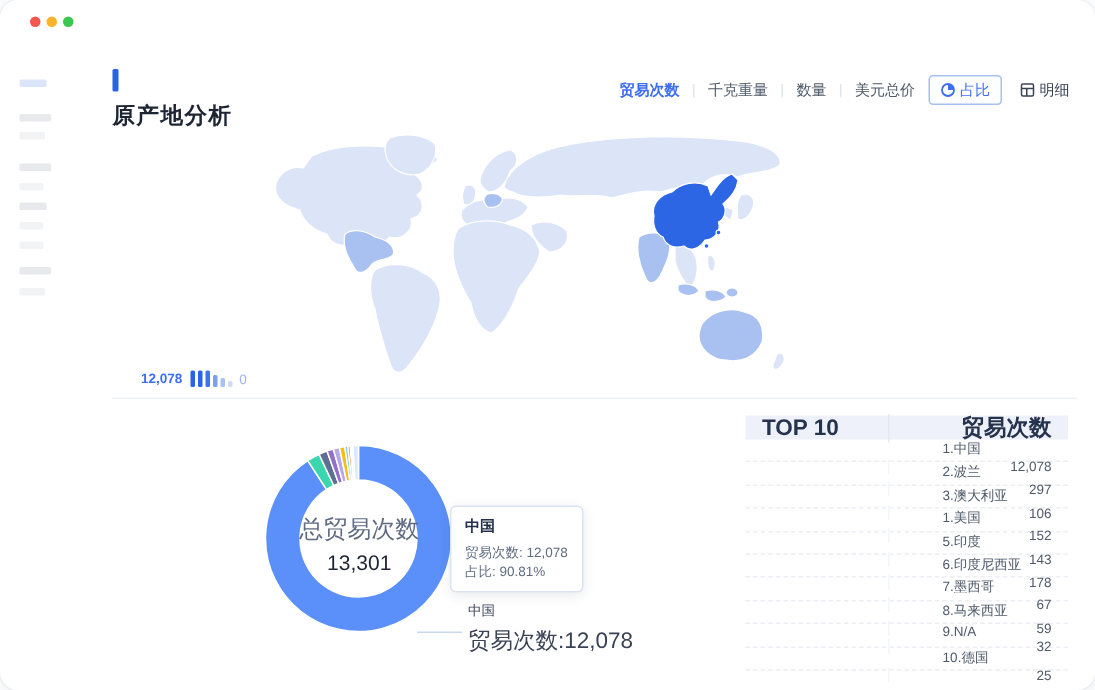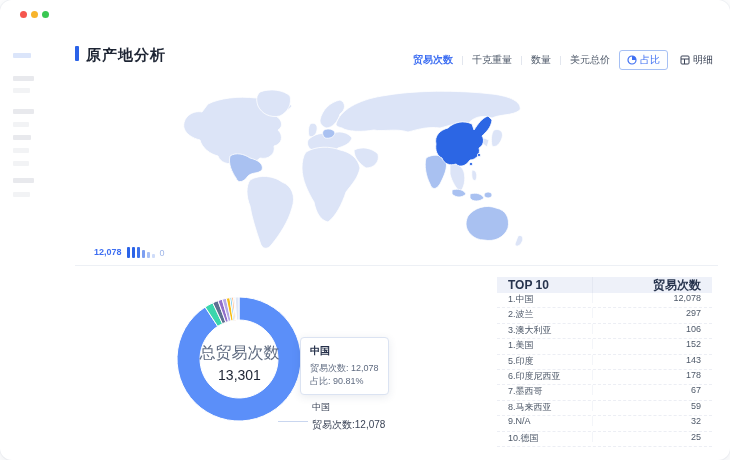--- a/index.html
+++ b/index.html
@@ -6,21 +6,21 @@
   body{font-family:"Liberation Sans","DejaVu Sans",sans-serif;-webkit-font-smoothing:antialiased;}
   .window{position:relative;width:730px;height:460px;background:#fff;border-radius:12px;
           box-shadow:0 2px 12px rgba(30,50,90,.10), 0 0 0 1px rgba(30,50,90,.04);overflow:hidden;}
   
   .lights{position:absolute;top:11px;left:20px;display:flex;gap:4px;}
   .lights i{width:7px;height:7px;border-radius:50%;display:block;}
   
   .sidebar{position:absolute;left:13px;top:0;width:40px;height:460px;}
   .sidebar .sk{position:absolute;left:0;height:5px;border-radius:1px;}
   
-  .page-title{position:absolute;left:75px;top:46px;display:flex;align-items:flex-start;gap:7px;}
+  .page-title{position:absolute;left:75px;top:46px;display:flex;align-items:flex-start;gap:7px;flex-direction:column;}
   .accent-bar{width:4px;height:15px;border-radius:1px;background:#2b63e8;}
   .page-title span{font-size:15px;font-weight:bold;color:#1d2433;letter-spacing:1px;}
   
   .view-tabs{position:absolute;right:14px;top:50px;height:20px;display:flex;align-items:center;gap:9px;}
   .view-tabs .tab{font-size:10px;color:#4e5969;cursor:pointer;white-space:nowrap;}
   .view-tabs .tab.active{color:#3d6ef2;font-weight:bold;}
   .view-tabs .sep{width:1px;height:9px;background:#e2e6ee;}
   .btn-ratio{display:flex;align-items:center;gap:3px;border:1px solid #a6c0f4;border-radius:3px;
              padding:2px 7px;color:#3d6ef2;font-size:10px;background:#fdfeff;cursor:pointer;}
   .btn-detail{display:flex;align-items:center;gap:3px;color:#3a4356;font-size:10px;padding:2px 3px;cursor:pointer;}
@@ -36,26 +36,26 @@
   .donut-center{position:absolute;left:187px;top:343px;width:105px;text-align:center;pointer-events:none;}
   .donut-center .lbl{font-size:16px;color:#5f6b80;}
   .donut-center .val{font-size:14px;font-weight:normal;color:#1d2433;margin-top:3px;}
   .tooltip{position:absolute;left:300px;top:337px;background:#fff;border:1px solid #dbe3f2;border-radius:4px;
            box-shadow:0 2px 8px rgba(40,60,100,.10);padding:6px 9px;min-width:60px;}
   .tooltip .tt-title{font-size:10px;font-weight:bold;color:#25304a;margin-bottom:4px;}
   .tooltip .tt-line{font-size:9px;color:#5f6b80;line-height:13px;white-space:nowrap;}
   .callout-line{position:absolute;left:278px;top:421px;width:30px;height:1px;background:#c9d6ef;}
   .callout-text{position:absolute;left:312px;top:401px;}
   .callout-text .c1{font-size:9px;color:#3a4356;margin-bottom:4px;}
-  .callout-text .c2{font-size:10px;color:#3a4356;}
+  .callout-text .c2{font-size:15px;color:#3a4356;}
   
   .top-table{position:absolute;left:497px;top:277px;width:215px;}
   .t-head{display:flex;background:#eef1f9;height:16px;align-items:center;}
-  .t-head .hc{font-size:12px;font-weight:bold;color:#26334d;}
-  .t-row{display:flex;height:14.4px;align-items:flex-start;border-bottom:1px dashed #eceef4;}
+  .t-head .hc{font-size:15px;font-weight:bold;color:#26334d;}
+  .t-row{display:flex;height:14.4px;align-items:flex-end;border-bottom:1px dashed #eceef4;flex-direction:column;}
   .cell-l{width:44%;padding-left:11px;box-sizing:border-box;font-size:9px;color:#4e5969;white-space:nowrap;}
   .cell-r{width:56%;padding-right:11px;box-sizing:border-box;font-size:9px;color:#4e5969;text-align:right;
           border-left:1px solid #f3f5f9;}
   .t-head .cell-r{border-left:1px solid #e4e8f2;}
   svg{display:block;}
 </style>
 </head>
 <body>
 
 <div class="window">

